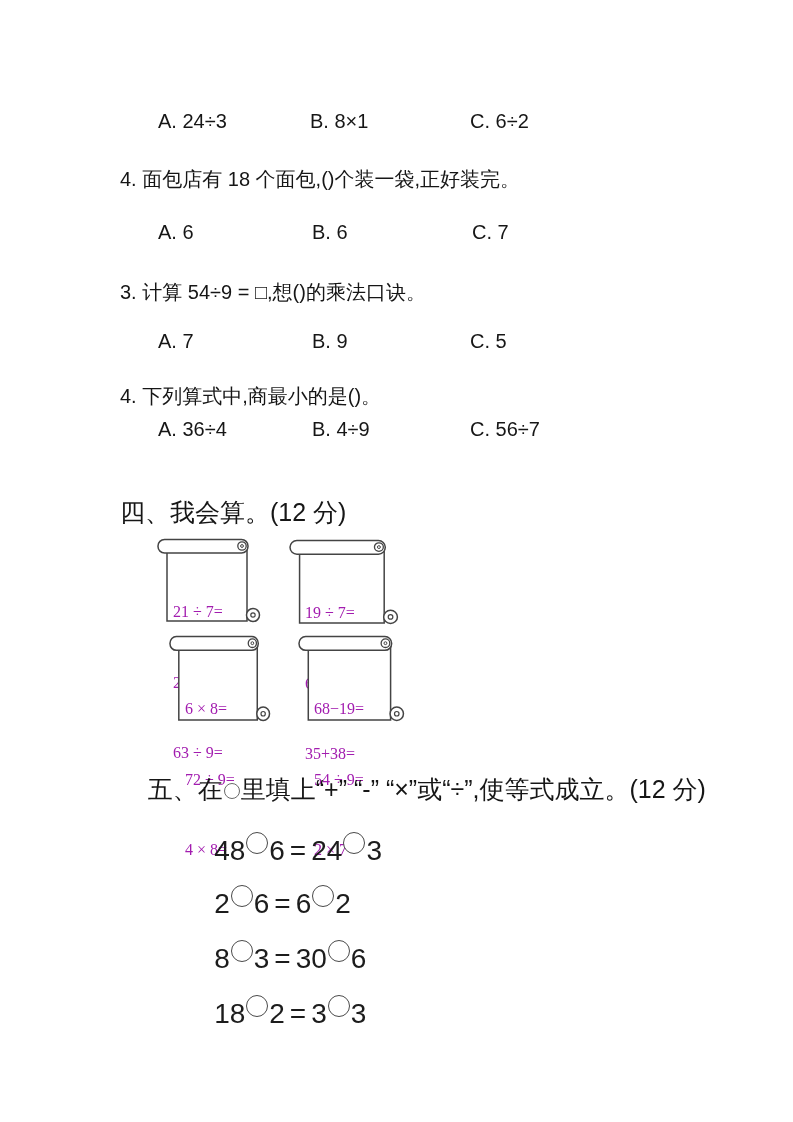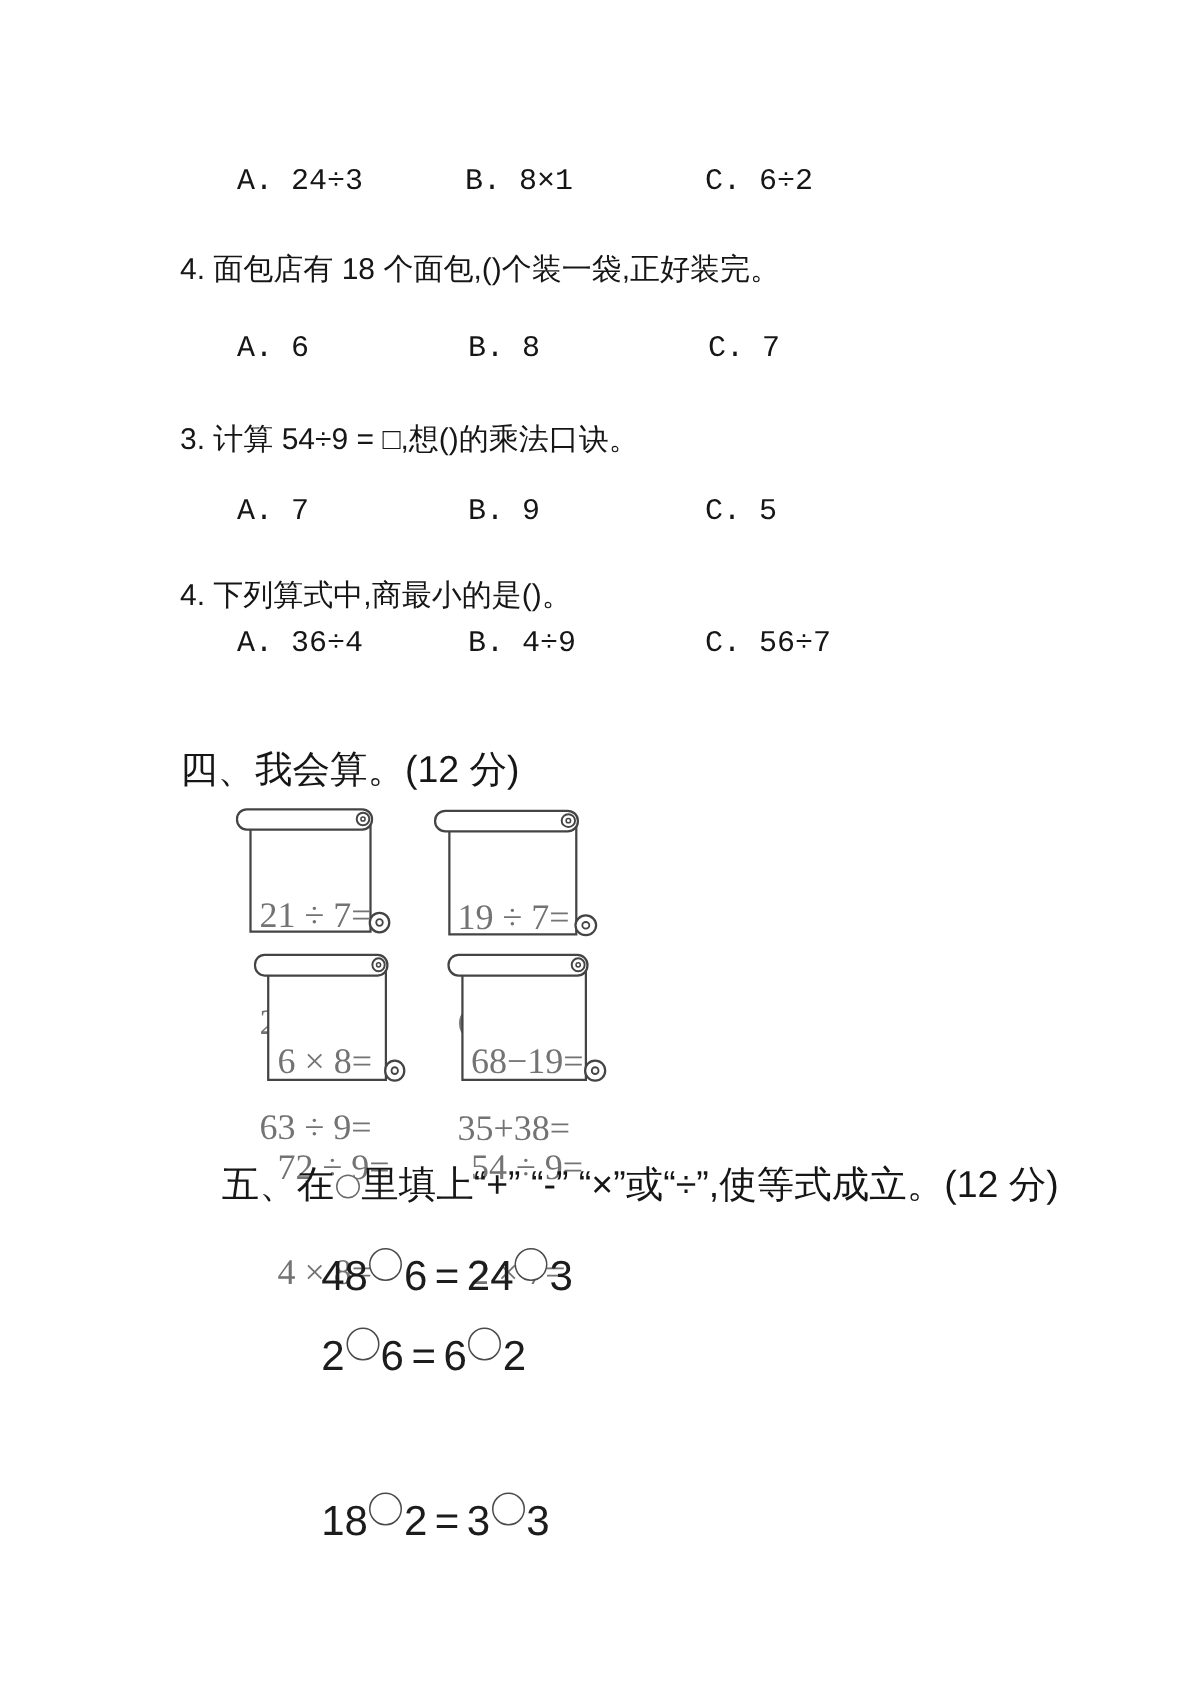--- a/index.html
+++ b/index.html
@@ -1,32 +1,32 @@
 <!DOCTYPE html>
 <html><head>
 <meta charset="utf-8">
 <style>
   html,body { margin:0; padding:0; background:#ffffff; }
   .page {
     position:relative; width:793px; height:1122px; background:#ffffff;
     font-family:"Liberation Sans","DejaVu Sans",sans-serif;
     color:#161616; overflow:hidden;
   }
-  .row { position:absolute; left:0; width:100%; height:28px;font-family:Liberation Mono, monospace; }
+  .row { position:absolute; left:0; width:100%; height:28px; }
   .opt { position:absolute; font-size:20px; white-space:pre; }
   .qtext { position:absolute; left:120px; font-size:20px; white-space:pre; }
   .section-title { position:absolute; left:120px; font-size:25px; white-space:pre; }
 
   
   .scroll { position:absolute; }
   .scroll svg { position:absolute; left:0; top:0; width:100%; height:100%; }
   .scroll-lines {
     position:absolute; left:16px; top:15px;
     font-family:"Liberation Serif","DejaVu Serif",serif;
-    font-size:24px; line-height:23.5px; white-space:pre; color:#737373;
+    font-size:16px; line-height:23.5px; white-space:pre; color:#a21caf;
   }
 
   
   .equation { position:absolute; left:183px; font-size:28px; white-space:pre; color:#1c1c1c; }
   .op-circle {
     display:inline-block; width:20px; height:20px;
     border:1.5px solid #4a4a4a; border-radius:50%;
     vertical-align:6px; margin:0 1px; background:#fff;
   }
   .eq-sign { margin:0 5px; }
@@ -43,21 +43,21 @@
 
   <div class="row" style="top:110px">
     <span class="opt" style="left:158px">A. 24÷3</span>
     <span class="opt" style="left:310px">B. 8×1</span>
     <span class="opt" style="left:470px">C. 6÷2</span>
   </div>
 
   <div class="qtext" style="top:166px">4. 面包店有 18 个面包,()个装一袋,正好装完。</div>
   <div class="row" style="top:221px">
     <span class="opt" style="left:158px">A. 6</span>
-    <span class="opt" style="left:312px">B. 8</span>
+    <span class="opt" style="left:312px">B. 6</span>
     <span class="opt" style="left:472px">C. 7</span>
   </div>
 
   <div class="qtext" style="top:279px">3. 计算 54÷9 = □,想()的乘法口诀。</div>
   <div class="row" style="top:330px">
     <span class="opt" style="left:158px">A. 7</span>
     <span class="opt" style="left:312px">B. 9</span>
     <span class="opt" style="left:470px">C. 5</span>
   </div>
 
@@ -139,18 +139,21 @@
   </div>
 
   <div class="equation" style="top:800px">
     <span>48</span><span class="op-circle"></span><span>6</span><span class="eq-sign">=</span><span>24</span><span class="op-circle"></span><span>3</span>
   </div>
 
   <div class="equation" style="top:853px">
     <span>2</span><span class="op-circle"></span><span>6</span><span class="eq-sign">=</span><span>6</span><span class="op-circle"></span><span>2</span>
   </div>
 
+  <div class="equation" style="top:908px">
+    <span>8</span><span class="op-circle"></span><span>3</span><span class="eq-sign">=</span><span>30</span><span class="op-circle"></span><span>6</span>
+  </div>
 
   <div class="equation" style="top:963px">
     <span>18</span><span class="op-circle"></span><span>2</span><span class="eq-sign">=</span><span>3</span><span class="op-circle"></span><span>3</span>
   </div>
 
 </div>
 
 </body></html>

